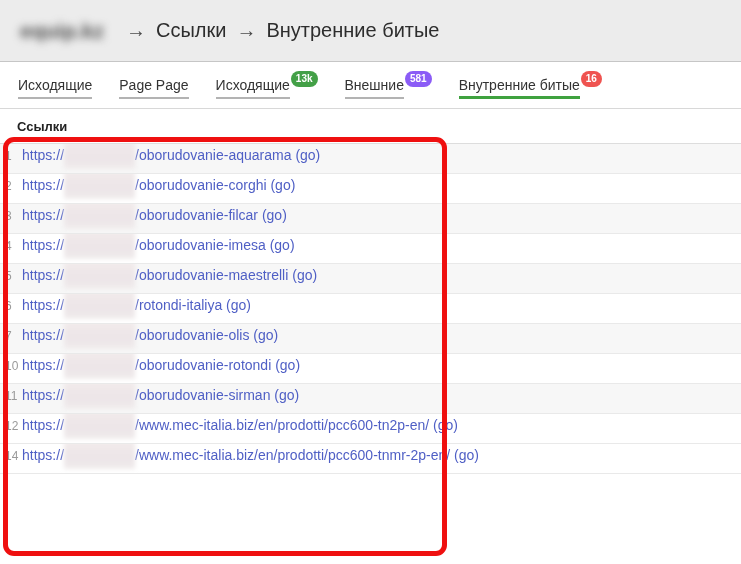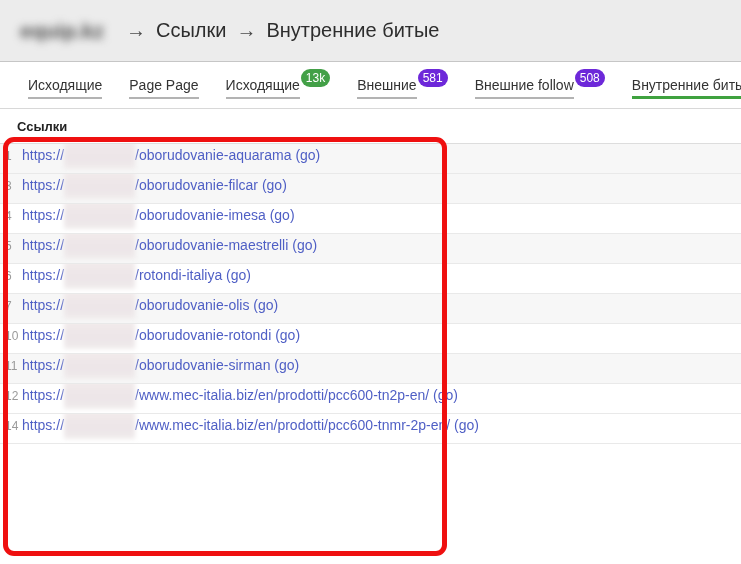--- a/index.html
+++ b/index.html
@@ -31,49 +31,49 @@
   .crumb-sep { font-size:20px; color:#4a4a4a; margin:0 10px; }
   .crumb { font-size:20px; color:#2d2d2d; }
   
   .tabsbar {
     height:47px;
     background:#ffffff;
     border-bottom:1px solid #d8d8d8;
     display:flex;
     align-items:center;
     gap:27px;
-    padding-left:28px;
+    padding-left:18px;
     overflow:hidden;
     white-space:nowrap;
   }
   .tab { flex:none; cursor:pointer; }
   .tab .lbl {
     font-size:14px;
     color:#333333;
     padding-bottom:4px;
     border-bottom:2px solid #b3b3b3;
   }
   .tab.active .lbl {
     border-bottom:3px solid #3fa23f;
     padding-bottom:3px;
   }
   .badge {
     display:inline-block;
     position:relative;
     top:-8px;
     margin-left:1px;
     color:#ffffff;
-    font-size:12px;
-    font-weight:normal;
+    font-size:10px;
+    font-weight:bold;
     line-height:1;
     padding:3px 5px;
     border-radius:9px;
   }
   .badge.green { background:#43a047; }
-  .badge.gray  { background:#6d28d9; }
+  .badge.gray  { background:#8b5cf6; }
   .badge.red   { background:#ef5350; }
   
   .table-head {
     padding:10px 17px 9px 17px;
     font-size:13px;
     font-weight:bold;
     color:#222222;
     border-bottom:1px solid #dddddd;
   }
   .rows { }
@@ -127,28 +127,28 @@
   <span class="crumb">Ссылки</span>
   <span class="crumb-sep">→</span>
   <span class="crumb">Внутренние битые</span>
 </div>
 
 <div class="tabsbar" id="tabsbar">
     <span class="tab"><span class="lbl">Исходящие</span></span>
     <span class="tab"><span class="lbl">Page Page</span></span>
     <span class="tab"><span class="lbl">Исходящие</span><span class="badge green">13k</span></span>
     <span class="tab"><span class="lbl">Внешние</span><span class="badge gray">581</span></span>
-    <span class="tab"><span class="lbl">Внешние follow</span><span class="badge gray">508</span></span>
     <span class="tab active"><span class="lbl">Внутренние битые</span><span class="badge red">16</span></span>
   </div>
 
 <div class="table-head">Ссылки</div>
 
 <div class="rows" id="rows">
     <div class="row odd"><span class="num">1</span><span class="link"><span>https://</span><span class="domain-blur"></span><span>/oborudovanie-aquarama</span></span> <span class="go">(go)</span></div>
+    <div class="row"><span class="num">2</span><span class="link"><span>https://</span><span class="domain-blur"></span><span>/oborudovanie-corghi</span></span> <span class="go">(go)</span></div>
     <div class="row odd"><span class="num">3</span><span class="link"><span>https://</span><span class="domain-blur"></span><span>/oborudovanie-filcar</span></span> <span class="go">(go)</span></div>
     <div class="row"><span class="num">4</span><span class="link"><span>https://</span><span class="domain-blur"></span><span>/oborudovanie-imesa</span></span> <span class="go">(go)</span></div>
     <div class="row odd"><span class="num">5</span><span class="link"><span>https://</span><span class="domain-blur"></span><span>/oborudovanie-maestrelli</span></span> <span class="go">(go)</span></div>
     <div class="row"><span class="num">6</span><span class="link"><span>https://</span><span class="domain-blur"></span><span>/rotondi-italiya</span></span> <span class="go">(go)</span></div>
     <div class="row odd"><span class="num">7</span><span class="link"><span>https://</span><span class="domain-blur"></span><span>/oborudovanie-olis</span></span> <span class="go">(go)</span></div>
     <div class="row"><span class="num">10</span><span class="link"><span>https://</span><span class="domain-blur"></span><span>/oborudovanie-rotondi</span></span> <span class="go">(go)</span></div>
     <div class="row odd"><span class="num">11</span><span class="link"><span>https://</span><span class="domain-blur"></span><span>/oborudovanie-sirman</span></span> <span class="go">(go)</span></div>
     <div class="row"><span class="num">12</span><span class="link"><span>https://</span><span class="domain-blur"></span><span>/www.mec-italia.biz/en/prodotti/pcc600-tn2p-en/</span></span> <span class="go">(go)</span></div>
     <div class="row"><span class="num">14</span><span class="link"><span>https://</span><span class="domain-blur"></span><span>/www.mec-italia.biz/en/prodotti/pcc600-tnmr-2p-en/</span></span> <span class="go">(go)</span></div>
   </div>

